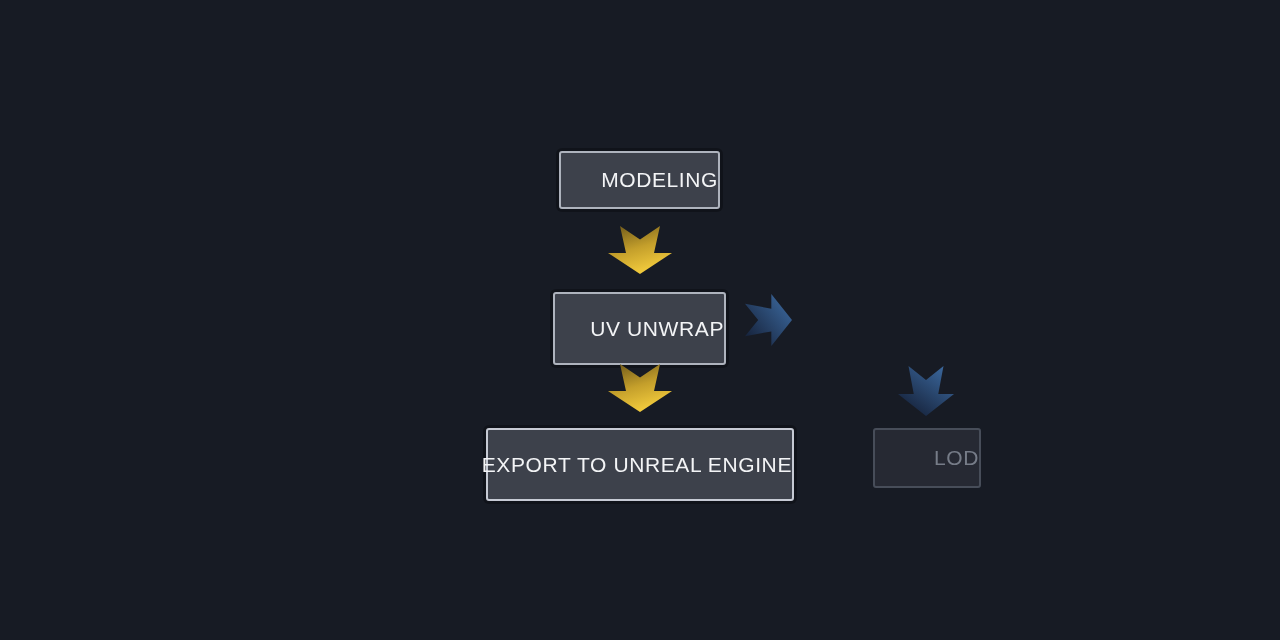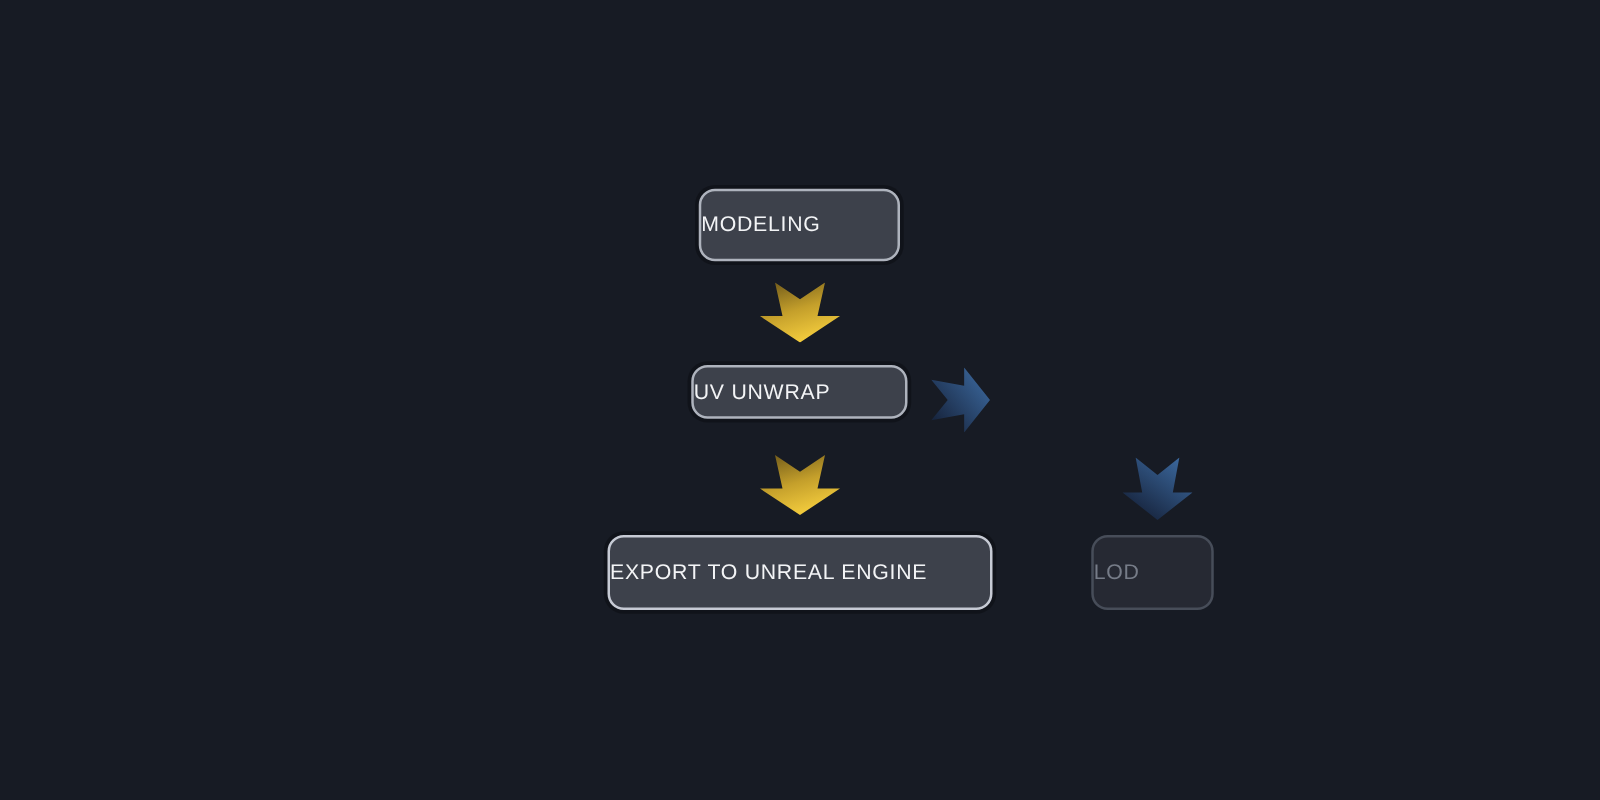--- a/index.html
+++ b/index.html
@@ -12,23 +12,23 @@
     width: 1280px;
     height: 640px;
     overflow: hidden;
     background: var(--background, #171b24);
     font-family: "Liberation Sans", "DejaVu Sans", sans-serif;
   }
   .node {
     position: absolute;
     display: flex;
     align-items: center;
-    justify-content: flex-start;
-    border-radius: 13px;
-    font-size: 17px;
+    justify-content: flex-end;
+    border-radius: 3px;
+    font-size: 21px;
     letter-spacing: 0.6px;
     white-space: nowrap;
     box-sizing: border-box;
     user-select: none;
   }
   .node.active {
     background: var(--node-active-fill, #3d414b);
     border: 2px solid var(--node-active-border, #b0b5bf);
     color: var(--node-active-text, #f3f4f6);
     box-shadow: 0 0 0 3px rgba(0,0,0,0.28);
@@ -36,24 +36,24 @@
   .node.disabled {
     background: var(--node-disabled-fill, #262933);
     border: 2px solid var(--node-disabled-border, #474d59);
     color: var(--node-disabled-text, #767c88);
   }
   .node.emph {
     border-color: var(--node-emph-border, #c6cad4);
   }
   
   .node-modeling        { left: 559px; top: 151px; width: 161px; height: 58px; }
-  .node-uv-unwrap       { left: 553px; top: 292px; width: 173px; height: 43px; }
+  .node-uv-unwrap       { left: 553px; top: 292px; width: 173px; height: 73px; }
   .node-custom-collision{ left: 805px; top: 292px; width: 240px; height: 56px; }
-  .node-export-unreal   { left: 486px; top: 428px; width: 308px; height: 60px; }
-  .node-lod             { left: 873px; top: 428px; width: 98px; height: 60px; }
+  .node-export-unreal   { left: 486px; top: 428px; width: 308px; height: 73px; }
+  .node-lod             { left: 873px; top: 428px; width: 108px; height: 60px; }
   
   .arrow { position: absolute; display: block; }
   .arrow-1 { left: 608px; top: 226px; width: 64px; height: 48px; }
   .arrow-2 { left: 745px; top: 294px; width: 47px; height: 52px; }
   .arrow-3 { left: 608px; top: 364px; width: 64px; height: 48px; }
   .arrow-4 { left: 898px; top: 366px; width: 56px; height: 50px; }
   
   .gold-stop-a { stop-color: var(--arrow-gold-start, #6a5519); }
   .gold-stop-b { stop-color: var(--arrow-gold-mid, #c49f2b); }
   .gold-stop-c { stop-color: var(--arrow-gold-end, #f0c93c); }

